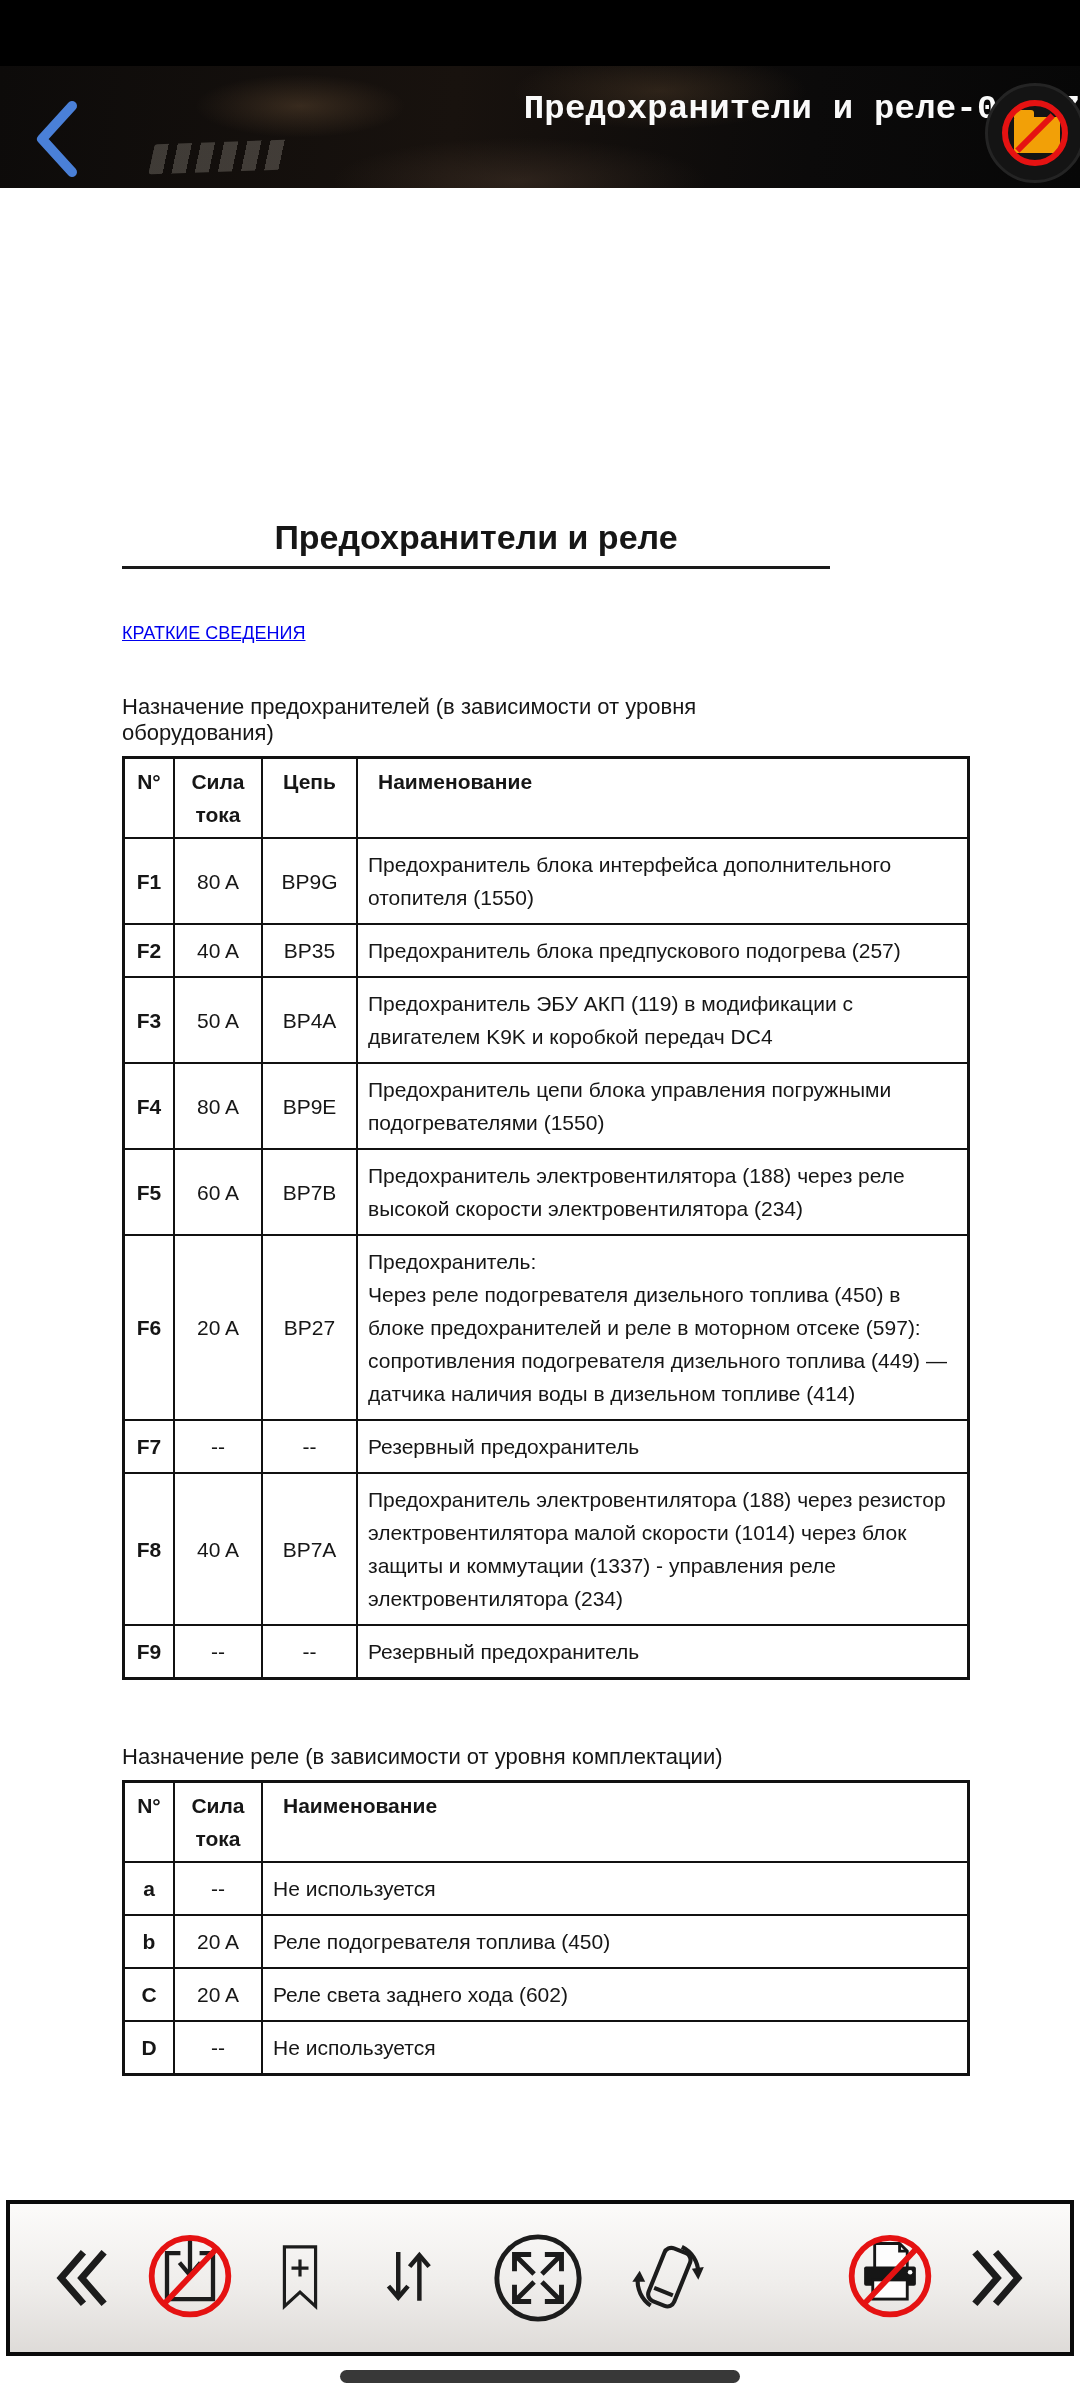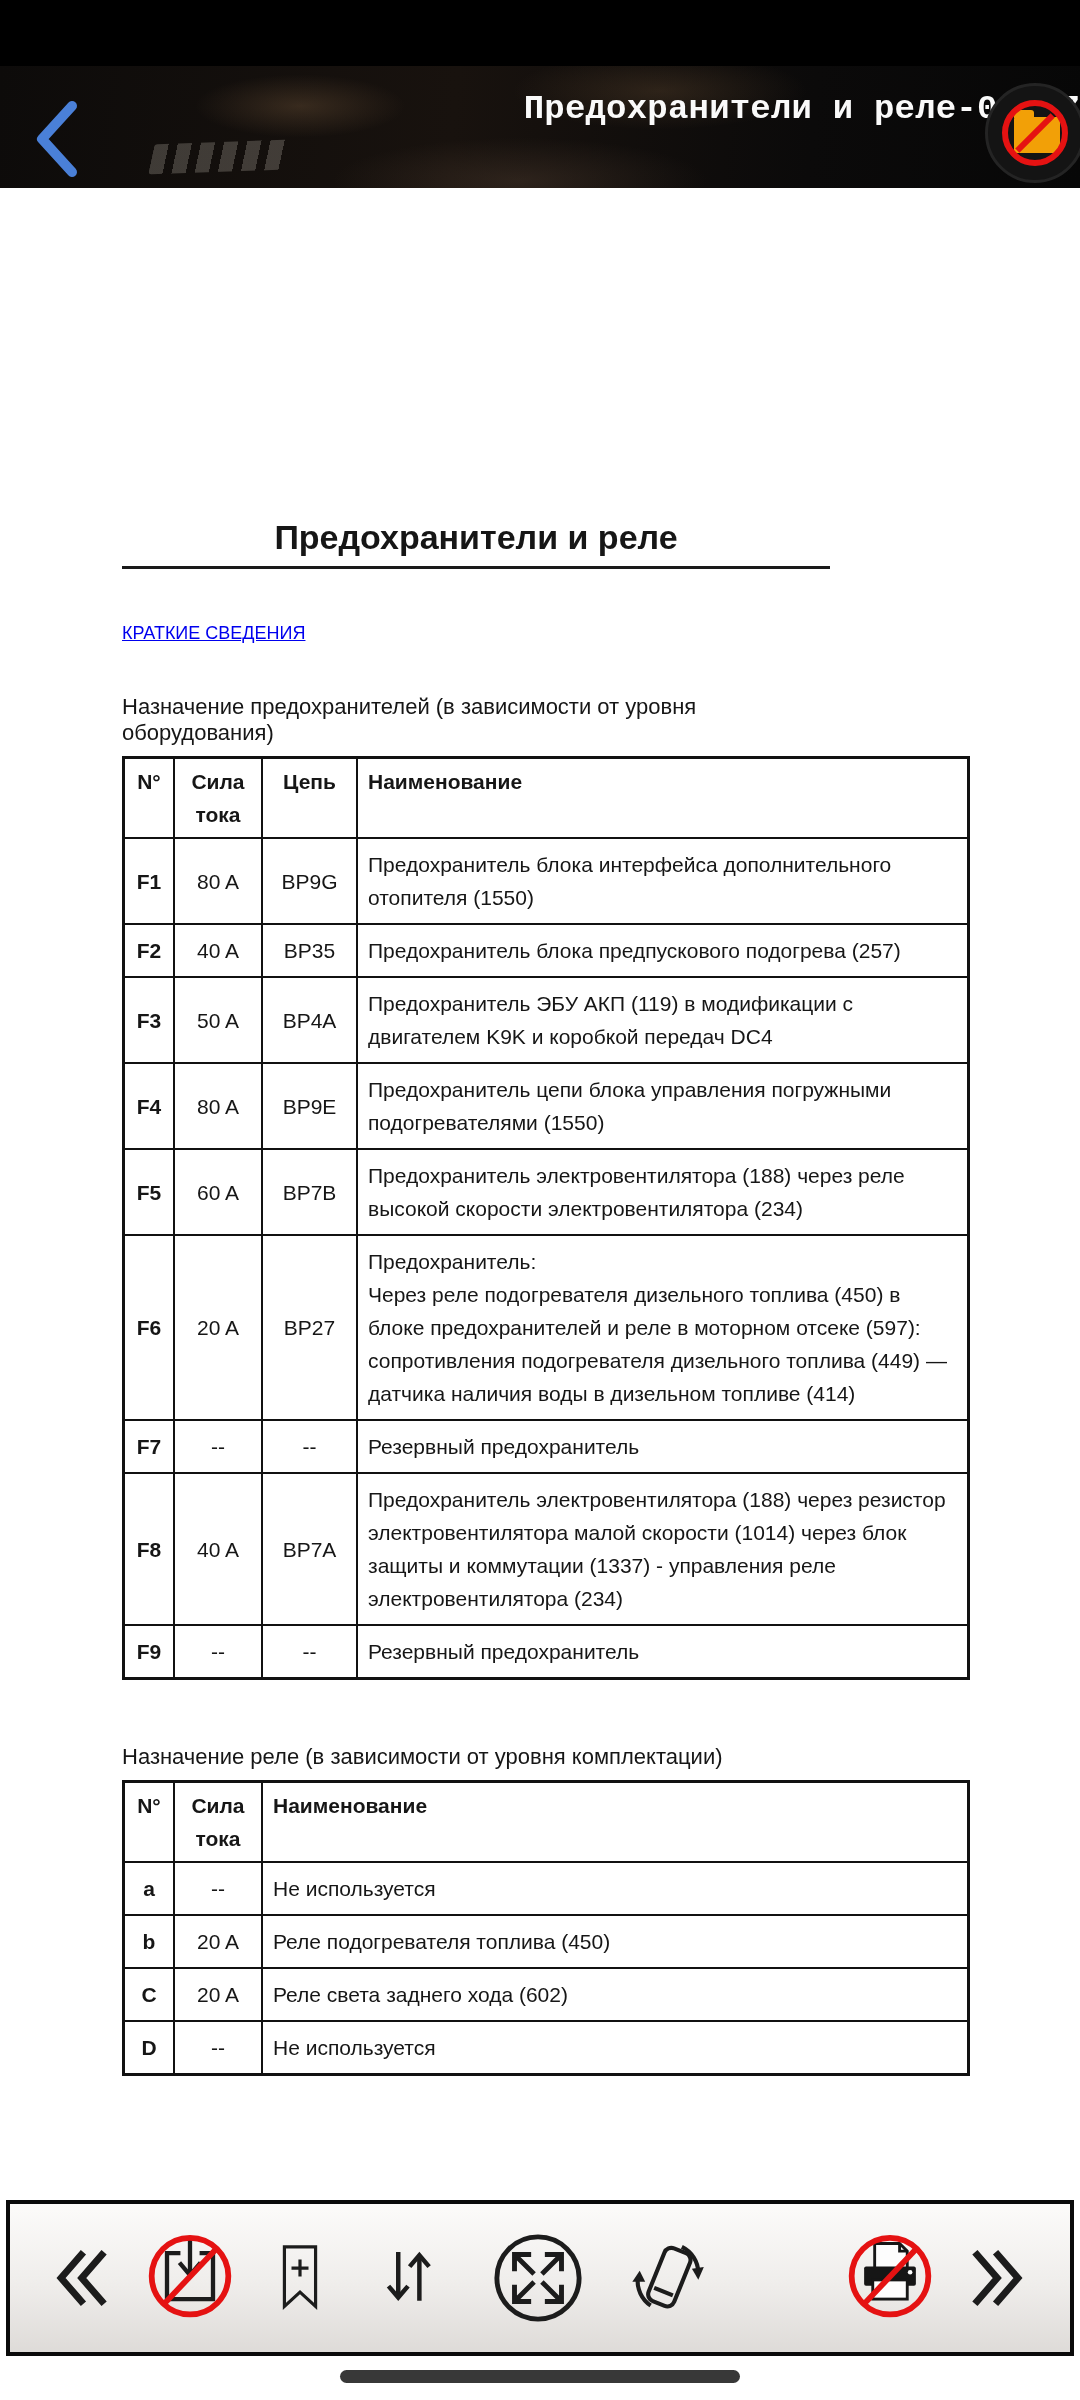--- a/index.html
+++ b/index.html
@@ -73,21 +73,21 @@
     border-collapse:collapse;table-layout:fixed;width:848px;
     margin-top:10px;border:3px solid #111;
   }
   .doc-table th,.doc-table td{
     border:2px solid #111;font-size:21px;line-height:33px;color:#161616;
     overflow:hidden;
   }
   .doc-table th{
     font-weight:bold;text-align:center;vertical-align:top;padding:6px 4px;
   }
-  .doc-table th:last-child{text-align:left;padding-left:10px;}
+  .doc-table th:last-child{text-align:left;padding-left:20px;}
   .doc-table td{text-align:center;vertical-align:middle;padding:2px 4px;}
   .doc-table td:first-child{font-weight:bold;}
   .doc-table td:last-child{
     text-align:left;padding:9px 10px;white-space:pre-line;
   }
   .t-fuses th:nth-child(1){width:40px;}
   .t-fuses th:nth-child(2){width:78px;}
   .t-fuses th:nth-child(3){width:85px;}
   .t-relays th:nth-child(1){width:40px;}
   .t-relays th:nth-child(2){width:78px;}

